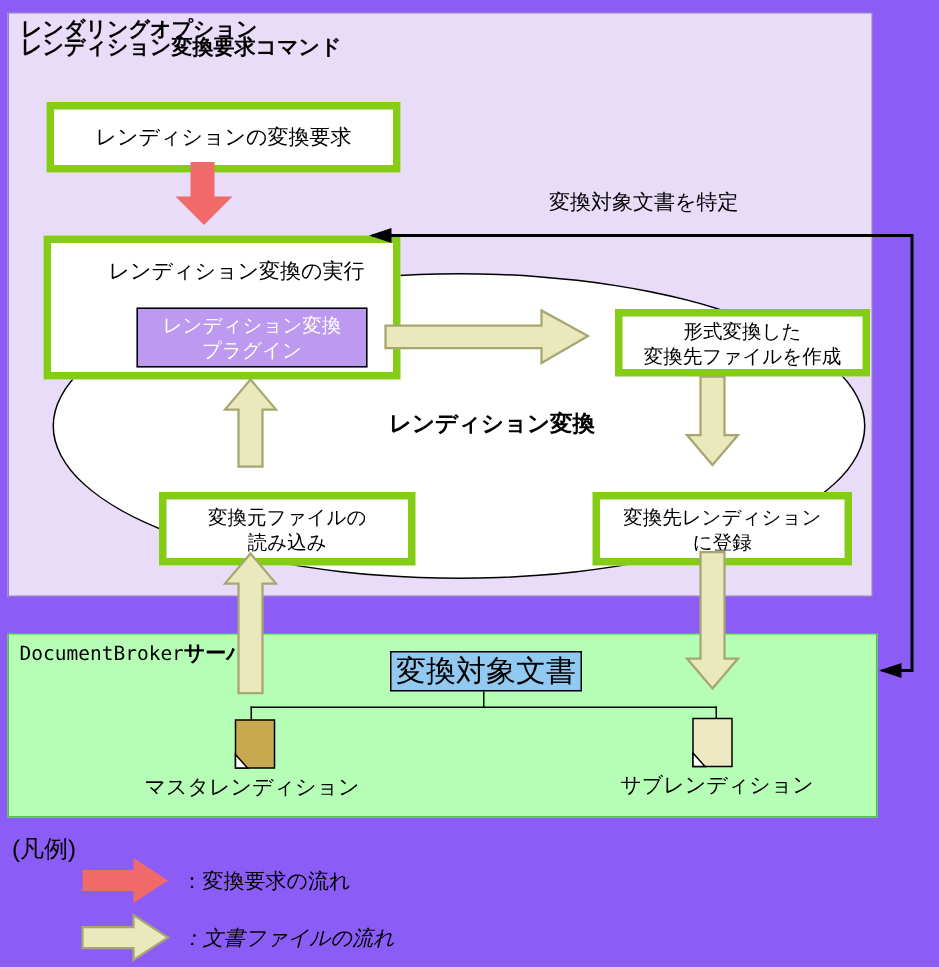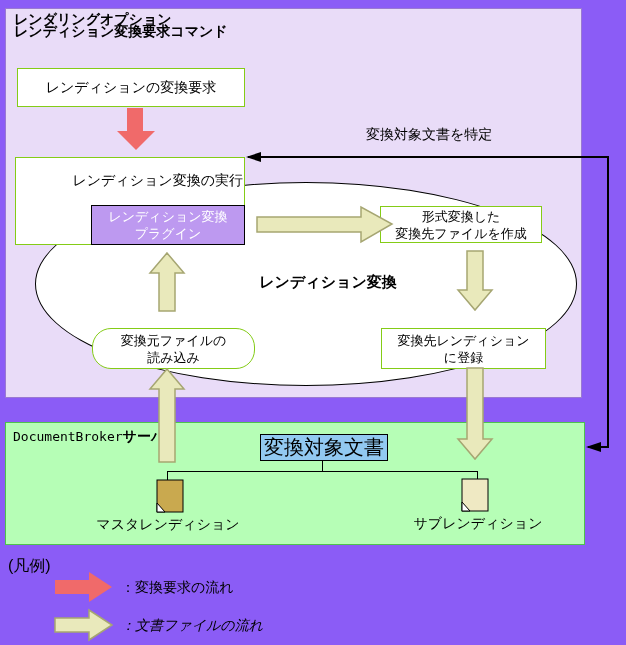--- a/index.html
+++ b/index.html
@@ -6,23 +6,23 @@
   body{font-family:"Liberation Sans","DejaVu Sans",sans-serif;color:#000;}
   #stage{position:relative;width:626px;height:645px;background:#8b5cf6;overflow:hidden;}
   .abs{position:absolute;}
   .panel-purple{left:5px;top:8px;width:575px;height:388px;background:var(--purple-bg);
     border:1px solid var(--purple-border);z-index:1;}
   .panel-green{left:5px;top:422px;width:578px;height:121px;background:var(--green-bg);
     border:1px solid var(--green-border);z-index:1;}
   .bold-title{font-size:14px;font-weight:bold;z-index:6;white-space:nowrap;}
   .ellipse{left:35px;top:182px;width:540px;height:202px;background:#fff;
     border:1px solid #000;border-radius:50%;z-index:2;}
-  .node{background:#fff;border:1px solid #84cc16;z-index:3;display:flex;
+  .node{background:#fff;border:5px solid #84cc16;z-index:3;display:flex;
     flex-direction:column;align-items:center;justify-content:center;
-    font-size:13px;line-height:17px;text-align:center;white-space:nowrap;}
+    font-size:13px;line-height:17px;text-align:center;white-space:nowrap;margin-left:14px;}
   .node.single{font-size:14px;}
   .plugin{left:91px;top:205px;width:152px;height:38px;background:var(--plugin-bg);
     border:1px solid #000;color:#fff;z-index:4;display:flex;flex-direction:column;
     align-items:center;justify-content:center;font-size:13px;line-height:17px;z-index:4;}
   .exec-label{width:228px;text-align:right;font-size:14px;left:15px;top:172px;z-index:4;white-space:nowrap;}
   .ellipse-title{left:248px;top:273px;width:160px;text-align:center;
     font-size:15px;font-weight:bold;z-index:3;white-space:nowrap;}
   .note{font-size:14px;z-index:6;white-space:nowrap;}
   svg.arrow{z-index:5;overflow:visible;}
   .blue-box{left:260px;top:434px;width:126px;height:25px;background:var(--blue-bg);
@@ -59,39 +59,39 @@
   <div class="abs exec-label">レンディション変換の実行</div>
   <div class="abs plugin">
     <span>レンディション変換</span>
     <span>プラグイン</span>
   </div>
 
   <svg class="abs arrow" style="left:257px;top:206px;" width="136" height="37" viewBox="0 0 136 37">
     <polygon points="0,11 104,11 104,1 135,18 104,36 104,26 0,26" style="fill:var(--yellow-fill);stroke:var(--yellow-border);stroke-width:1.5;"></polygon>
   </svg>
 
-  <div class="abs node" style="left:380px;top:206px;width:160px;height:35px;">
+  <div class="abs node" style="left:396px;top:206px;width:160px;height:35px;">
     <span>形式変換した</span>
     <span>変換先ファイルを作成</span>
   </div>
 
   <svg class="abs arrow" style="left:457px;top:251px;" width="36" height="60" viewBox="0 0 36 60">
     <polygon points="10,0 26,0 26,39 35,39 18,59 1,39 10,39" style="fill:var(--yellow-fill);stroke:var(--yellow-border);stroke-width:1.5;"></polygon>
   </svg>
 
   <div class="abs node" style="left:381px;top:328px;width:163px;height:39px;">
     <span>変換先レンディション</span>
     <span>に登録</span>
   </div>
 
   <svg class="abs arrow" style="left:457px;top:368px;" width="36" height="92" viewBox="0 0 36 92">
     <polygon points="10,0 26,0 26,71 35,71 18,91 1,71 10,71" style="fill:var(--yellow-fill);stroke:var(--yellow-border);stroke-width:1.5;"></polygon>
   </svg>
 
-  <div class="abs node" style="left:92px;top:328px;width:161px;height:39px;border-radius:19px;">
+  <div class="abs node" style="left:92px;top:328px;width:161px;height:39px;">
     <span>変換元ファイルの</span>
     <span>読み込み</span>
   </div>
 
   <svg class="abs arrow" style="left:149px;top:253px;" width="36" height="59" viewBox="0 0 36 59">
     <polygon points="18,0 35,20 26,20 26,58 10,58 10,20 1,20" style="fill:var(--yellow-fill);stroke:var(--yellow-border);stroke-width:1.5;"></polygon>
   </svg>
 
   <svg class="abs arrow" style="left:149px;top:369px;" width="36" height="93" viewBox="0 0 36 93">
     <polygon points="18,0 35,20 26,20 26,93 10,93 10,20 1,20" style="fill:var(--yellow-fill);stroke:var(--yellow-border);stroke-width:1.5;"></polygon>

